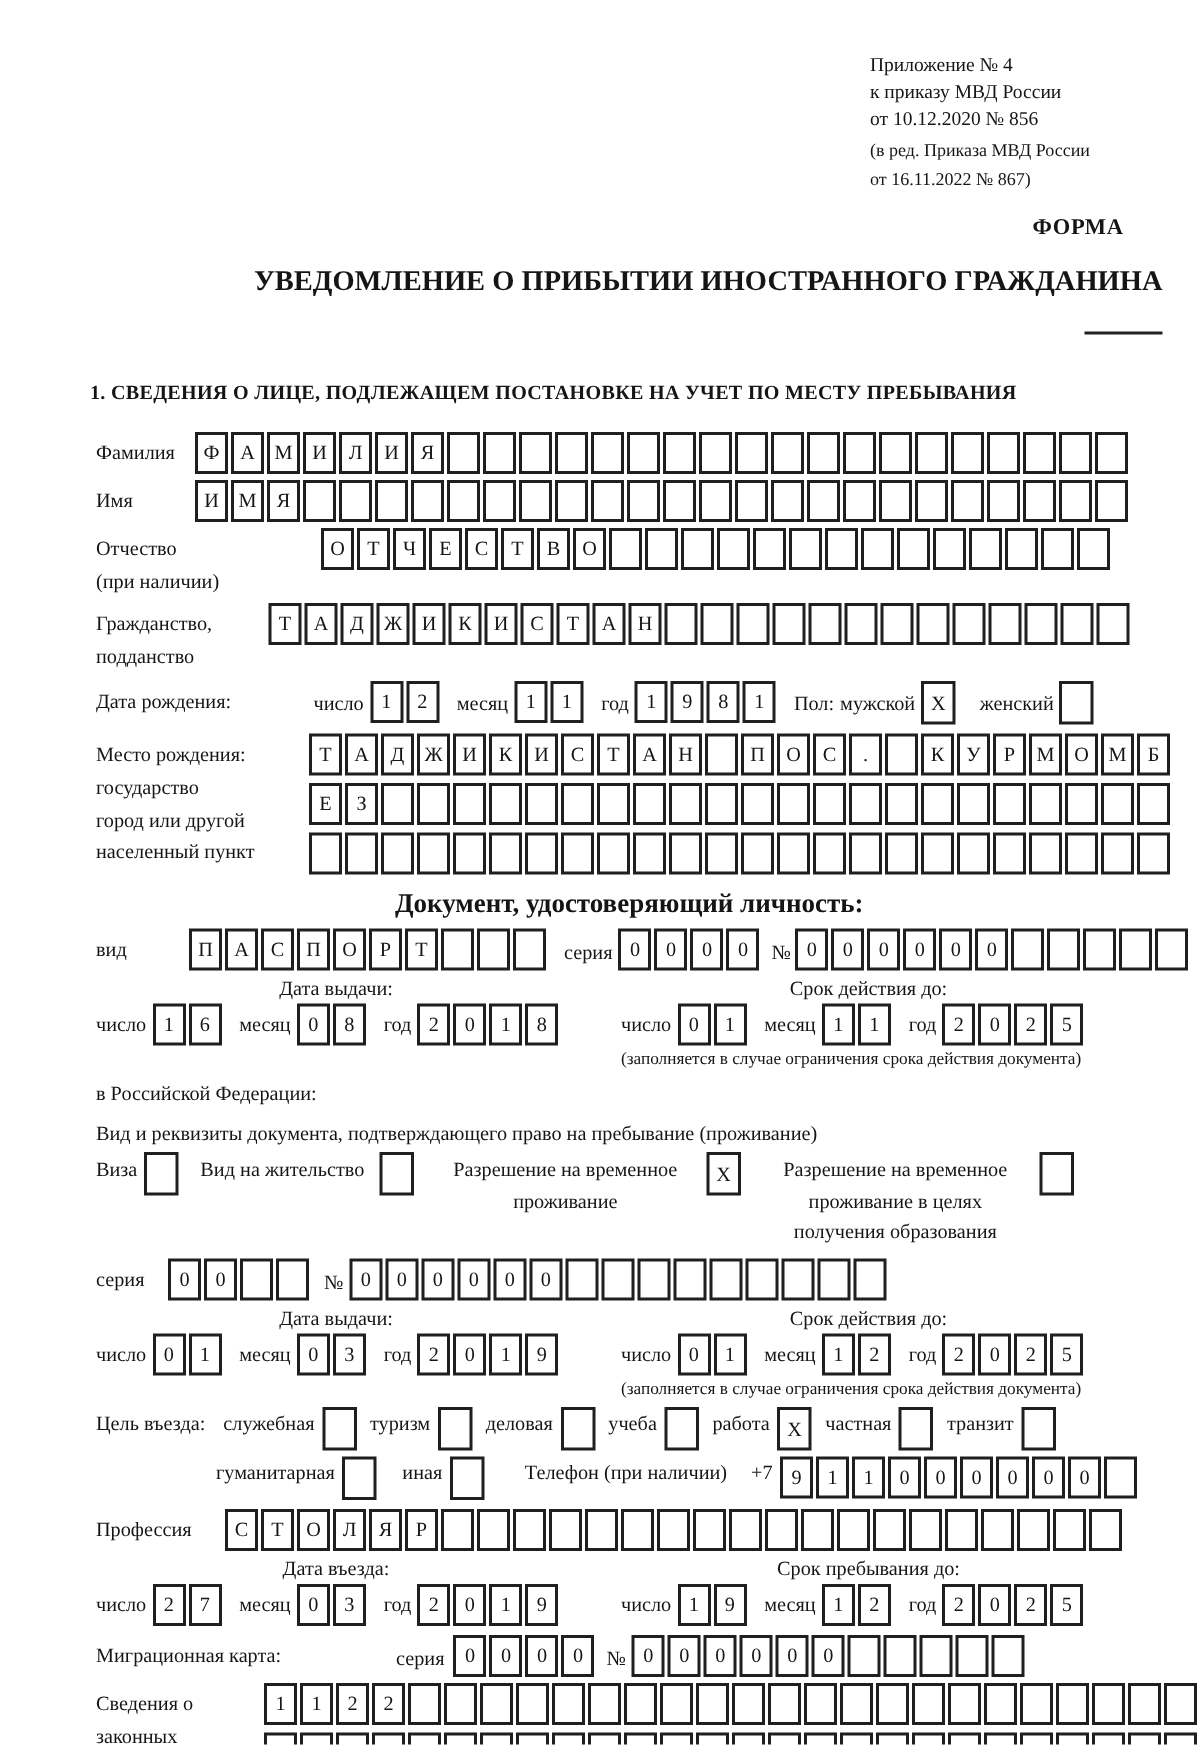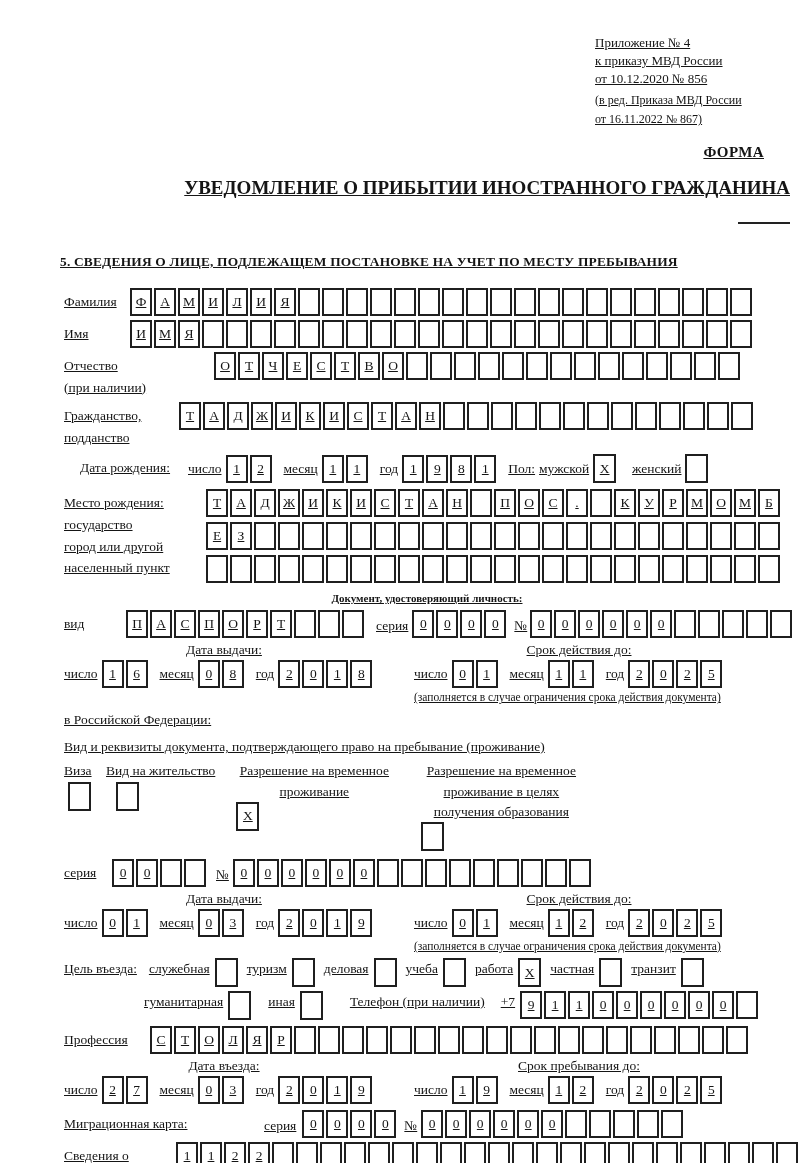--- a/index.html
+++ b/index.html
@@ -1,44 +1,44 @@
 <!DOCTYPE html>
 <html><head>
 <meta charset="utf-8">
 <style>
   html,body{margin:0;padding:0;background:#ffffff;}
   body{width:800px;height:1163px;overflow:hidden;color:#151515;
        font-family:"Liberation Serif","DejaVu Serif",serif;font-size:13.5px;}
-  .page{box-sizing:border-box;width:800px;height:1163px;padding:34px 10px 8px 64px;text-decoration:underline;}
+  .page{box-sizing:border-box;width:800px;height:1163px;padding:34px 25px 8px 64px;}
   .hdr{margin-left:auto;width:195px;line-height:1.4;font-size:13px;}
   .hdr .small{font-size:12px;margin-top:3px;}
   .forma{text-align:right;font-weight:bold;font-size:15px;margin:16px 26px 0 0;letter-spacing:.4px;}
   .title{text-align:right;font-weight:bold;font-size:19px;line-height:1.55;margin-top:12px;}
   .uline{display:inline-block;width:52px;height:14px;border-bottom:2px solid #222;margin-left:10px;}
   .sec{font-weight:bold;font-size:13.4px;margin:22px 0 18px -4px;letter-spacing:.2px;}
   .frow{display:flex;align-items:flex-start;margin-bottom:4px;}
   .flabel{flex:none;line-height:1.6;white-space:nowrap;padding-top:3px;}
   .boxes{display:inline-flex;flex:none;}
   .cb{box-sizing:content-box;width:18px;height:24px;border:2px solid #1f1f1f;margin-right:2px;
       display:inline-flex;align-items:center;justify-content:center;font-size:13.5px;flex:none;background:#fff;}
   .chk .cb{width:19px;height:25px;}
   .stackcol .boxes{display:flex;margin-bottom:5px;}
   .dlbl{margin:0 4px 0 10px;align-self:center;white-space:nowrap;}
-  .dgroup{display:flex;align-items:flex-end;}
+  .dgroup{display:flex;align-items:flex-start;}
   .dhead{text-align:center;margin-bottom:2px;}
   .dates-row{display:flex;margin:4px 0 6px 0;}
   .dcol-l{flex:none;width:350px;}
   .dcol-r{flex:none;width:370px;}
   .dnote{font-size:11.5px;white-space:nowrap;margin-top:3px;}
   .pair{display:inline-flex;align-items:flex-start;margin-right:7px;}
   .pair .lbl{margin-right:5px;white-space:nowrap;padding-top:3px;}
-  .optblock{display:flex;align-items:flex-start;margin-right:13px;flex-direction:column;}
+  .optblock{display:flex;align-items:flex-start;margin-right:13px;}
   .optblock .txt{text-align:center;line-height:1.5;padding-top:2px;}
   .docline{line-height:1.7;}
-  .dochead{text-align:center;font-weight:bold;font-size:11px;margin:3px 0 6px 0;}
+  .dochead{text-align:center;font-weight:bold;font-size:18px;margin:3px 0 6px 0;}
 </style>
 </head>
 <body>
 
 <div class="page">
 
   <div class="hdr">
     <div>Приложение № 4</div>
     <div>к приказу МВД России</div>
     <div>от 10.12.2020 № 856</div>
@@ -47,21 +47,21 @@
   </div>
   <div class="forma">ФОРМА</div>
 
   <div class="title">
     <div>УВЕДОМЛЕНИЕ О ПРИБЫТИИ ИНОСТРАННОГО ГРАЖДАНИНА</div>
     <div>
       <span class="uline"></span>
     </div>
   </div>
 
-  <div class="sec">5. СВЕДЕНИЯ О ЛИЦЕ, ПОДЛЕЖАЩЕМ ПОСТАНОВКЕ НА УЧЕТ ПО МЕСТУ ПРЕБЫВАНИЯ</div>
+  <div class="sec">1. СВЕДЕНИЯ О ЛИЦЕ, ПОДЛЕЖАЩЕМ ПОСТАНОВКЕ НА УЧЕТ ПО МЕСТУ ПРЕБЫВАНИЯ</div>
 
   <div class="frow">
     <div class="flabel" style="width:66px">Фамилия</div>
     <div class="boxes">
         <span class="cb">Ф</span>
         <span class="cb">А</span>
         <span class="cb">М</span>
         <span class="cb">И</span>
         <span class="cb">Л</span>
         <span class="cb">И</span>
@@ -177,21 +177,21 @@
         <span class="cb"></span>
         <span class="cb"></span>
         <span class="cb"></span>
         <span class="cb"></span>
         <span class="cb"></span>
         <span class="cb"></span>
         <span class="cb"></span>
       </div>
   </div>
 
-  <div class="frow" style="margin:6px 16px;">
+  <div class="frow" style="margin:6px 0;gap:37px;">
     <div class="flabel" style="width:108px">Дата рождения:</div>
     <div class="dgroup">
       <span class="dlbl" style="margin-left:0">число</span>
       <span class="boxes">
           <span class="cb">1</span>
           <span class="cb">2</span>
         </span>
       <span class="dlbl">месяц</span>
       <span class="boxes">
           <span class="cb">1</span>

